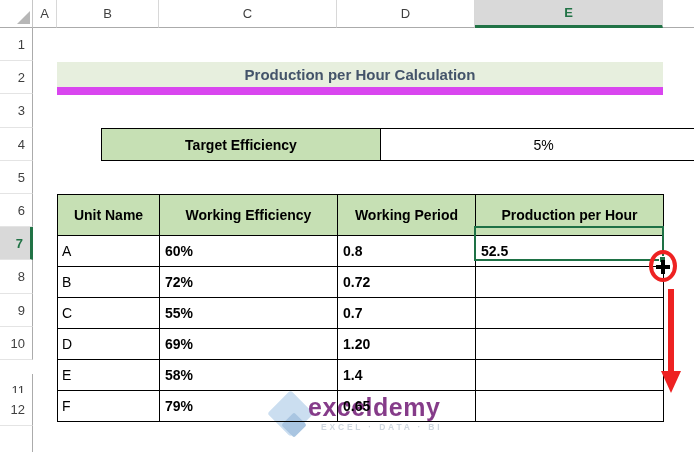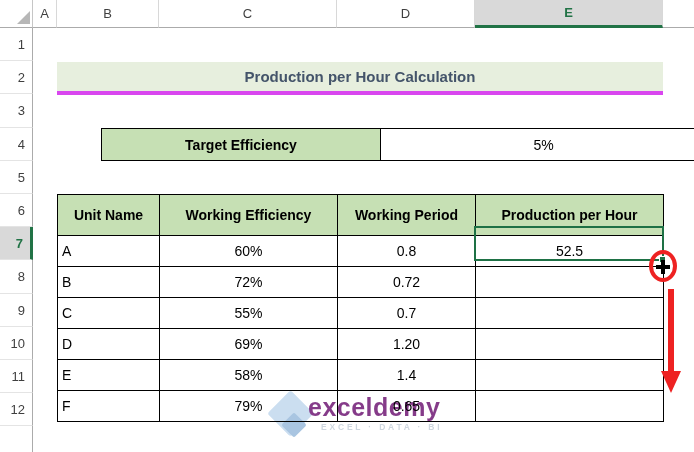--- a/index.html
+++ b/index.html
@@ -22,42 +22,42 @@
             display:flex; align-items:center; justify-content:flex-end; padding-right:7px;
             font-size:13px; color:#3f3f3f;
             border-bottom:1px solid #e4e4e4; border-right:1px solid #ababab; }
   .rowhead.selected { background:#d9d9d9; color:#217346; font-weight:bold;
             border-right:3px solid #217346; }
   .rowhead-tail { position:absolute; left:0; top:426px; width:33px; height:26px;
             background:#fff; border-right:1px solid #ababab; }
 
   
   .title-banner { position:absolute; left:57px; top:62px; width:606px; height:33px; z-index:2;
-            background:#e7efde; border-bottom:4px solid #d946ef;
+            background:#e7efde; border-bottom:8px solid #d946ef;
             display:flex; align-items:center; justify-content:center;
             font-size:15px; font-weight:bold; color:#44546a; }
 
   
   .target-row { position:absolute; left:57px; top:128px; width:606px; height:33px; z-index:2;
             display:flex; border:1.5px solid #000;margin-left:44px; }
   .target-label { width:279px; background:#c6e0b4; border-right:1.5px solid #000;
             display:flex; align-items:center; justify-content:center;
             font-size:14px; font-weight:bold; color:#000; }
   .target-value { flex:1; background:#fff; display:flex; align-items:center; justify-content:center;
             font-size:14px; color:#000; }
 
   
   table.data-table { position:absolute; left:57px; top:194px; width:606px; z-index:2;
             border-collapse:collapse; table-layout:fixed; background:transparent; }
   .data-table th, .data-table td { border:1.5px solid #000; height:31px;
             font-size:14px; color:#000; padding:0 5px; overflow:hidden; white-space:nowrap; }
   .data-table th { background:#c6e0b4; font-weight:bold; text-align:center; padding:12px 2px; }
   .data-table td { background:transparent; }
   td.cell-unit { text-align:left; padding-left:4px; }
-  td.cell-num  { text-align:center; }
+  td.cell-num  { text-align:left;font-weight:bold; }
 
   
   .sel-border { position:absolute; left:474px; top:226px; width:190px; height:35px; z-index:3;
             border:2.5px solid #1e7145; pointer-events:none; }
   .sel-handle { position:absolute; right:-4px; bottom:-4px; width:7px; height:7px;
             background:#1e7145; border:1px solid #fff; }
 
   
   .cursor-ring { position:absolute; left:649px; top:250px; width:28px; height:32px; z-index:4;
             border:4px solid #ee2222; border-radius:50%; }
@@ -99,21 +99,21 @@
   <div class="rowhead" style="top:28px;">1</div>
   <div class="rowhead" style="top:61px;">2</div>
   <div class="rowhead" style="top:94px;height:34px;">3</div>
   <div class="rowhead" style="top:128px;">4</div>
   <div class="rowhead" style="top:161px;">5</div>
   <div class="rowhead" style="top:194px;">6</div>
   <div class="rowhead selected" style="top:227px;">7</div>
   <div class="rowhead" style="top:260px;height:34px;">8</div>
   <div class="rowhead" style="top:294px;">9</div>
   <div class="rowhead" style="top:327px;">10</div>
-  <div class="rowhead" style="top:360px;">11</div>
+  <div class="rowhead" style="top:374px;">11</div>
   <div class="rowhead" style="top:393px;">12</div>
   <div class="rowhead-tail"></div>
 
   <div class="watermark">
     <div class="wm-d1"></div>
     <div class="wm-d2"></div>
     <div class="wm-word">exceldemy</div>
     <div class="wm-tag">EXCEL · DATA · BI</div>
   </div>
 

